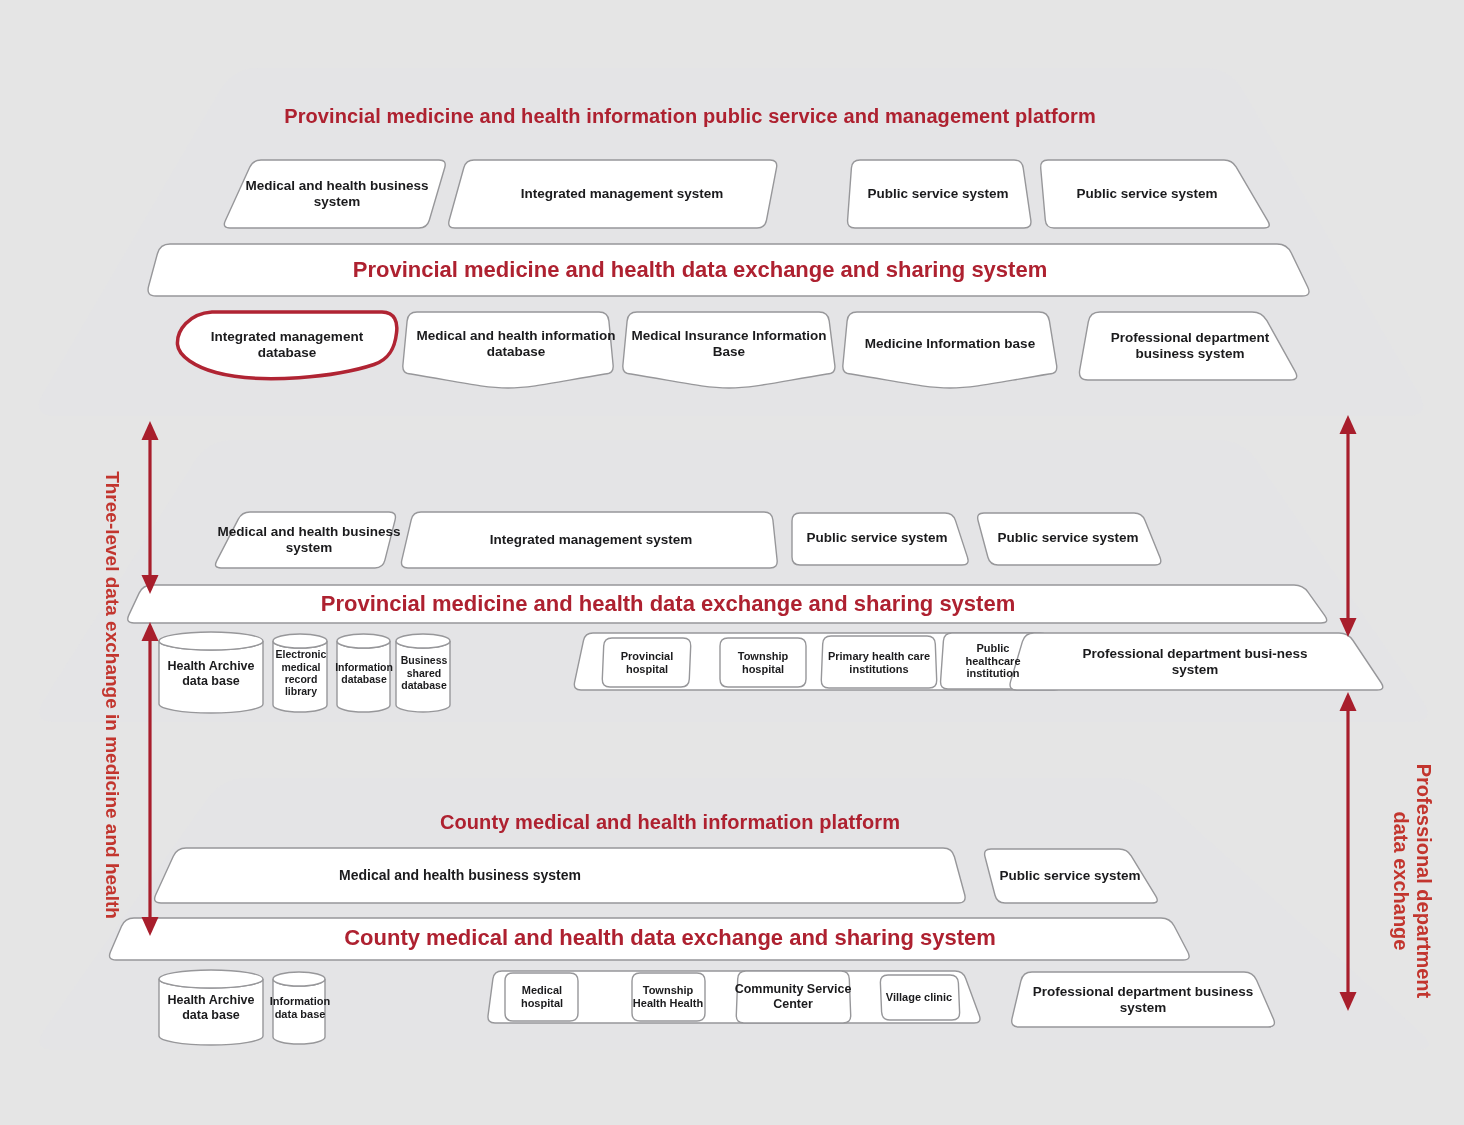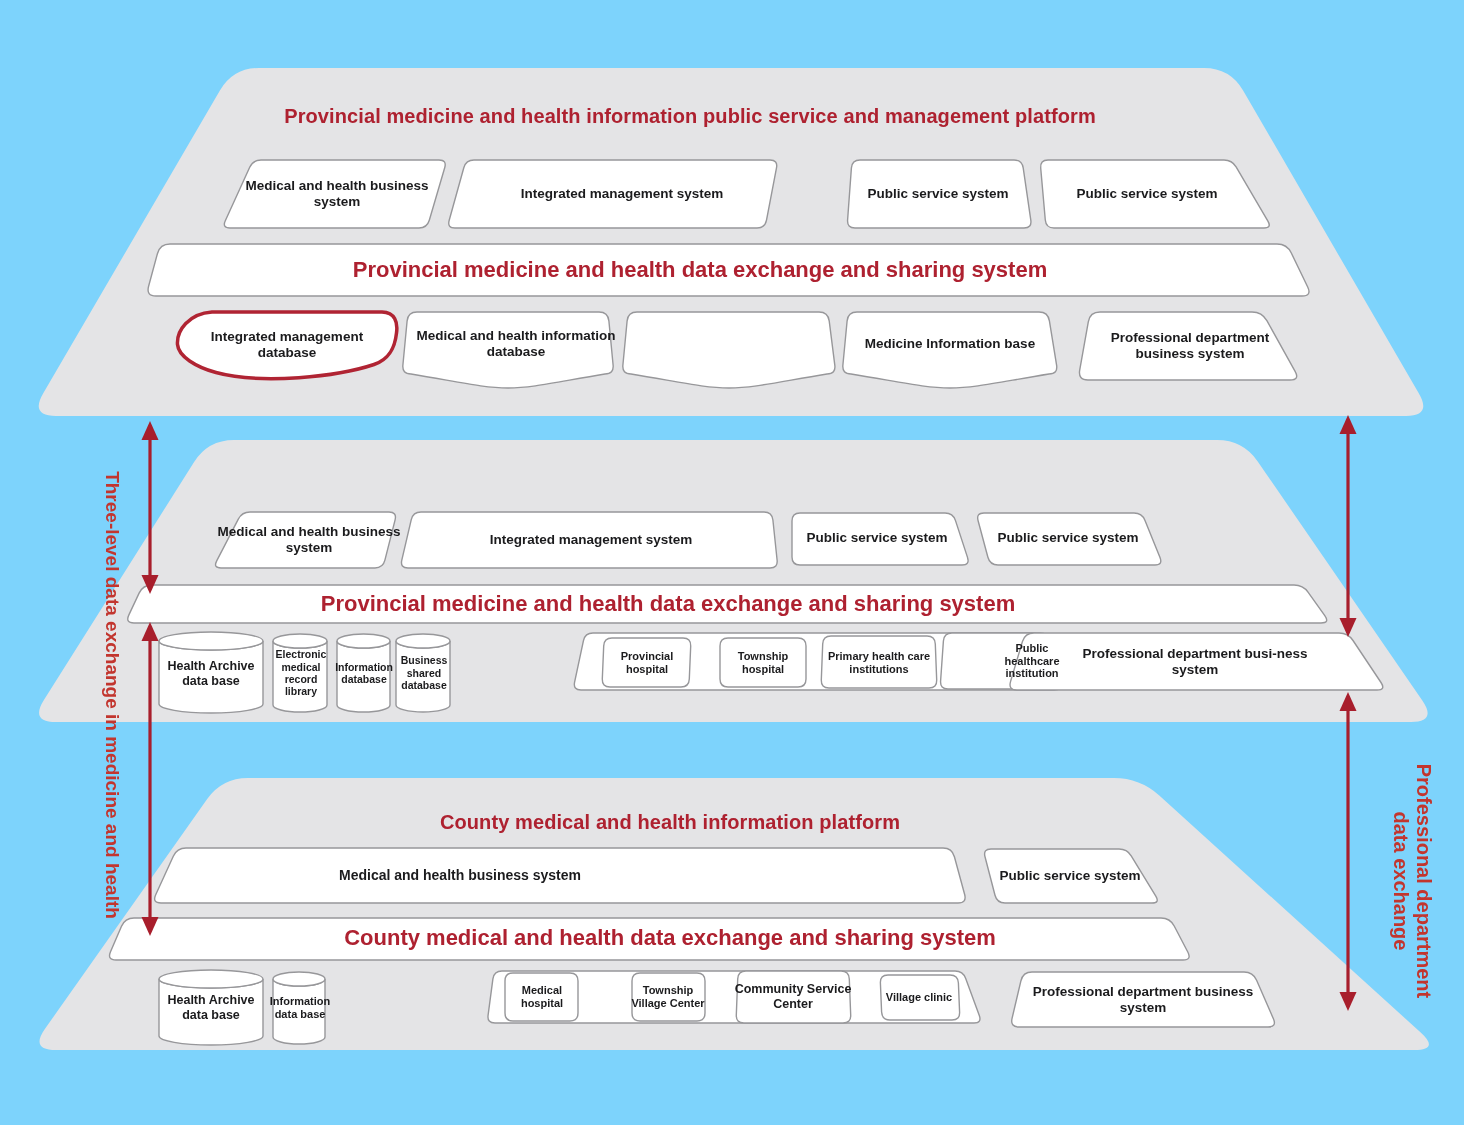--- a/index.html
+++ b/index.html
@@ -1,17 +1,17 @@
 <!DOCTYPE html>
 <html><head>
 <meta charset="utf-8">
 <style>
   html,body{margin:0;padding:0;background:#fff;}
   .stage{
-    position:relative;width:1464px;height:1125px;background:#7dd3fc;overflow:hidden;
+    position:relative;width:1464px;height:1125px;background:#e5e5e5;overflow:hidden;
     font-family:"Liberation Sans","DejaVu Sans",sans-serif;
   }
   #shapes{position:absolute;left:0;top:0;}
   .labels{position:absolute;left:0;top:0;width:100%;height:100%;}
   .lbl{
     position:absolute;display:flex;align-items:center;justify-content:center;
     text-align:center;font-weight:700;color:#1b1b1d;line-height:1.18;
     pointer-events:none;white-space:normal;
   }
   .t-red{color:#ae2130;font-size:20px;letter-spacing:.1px;}
@@ -92,46 +92,47 @@
   <div class="labels">
 
     <div class="lbl t-red" style="left:190px;top:100px;width:1000px;height:34px;">Provincial medicine and health information public service and management platform</div>
     <div class="lbl box-l" style="left:242px;top:162px;width:190px;height:64px;">Medical and health business system</div>
     <div class="lbl box-l" style="left:472px;top:162px;width:300px;height:64px;">Integrated management system</div>
     <div class="lbl box-l" style="left:788px;top:162px;width:300px;height:64px;">Public service system</div>
     <div class="lbl box-l" style="left:997px;top:162px;width:300px;height:64px;">Public service system</div>
     <div class="lbl bar-red" style="left:200px;top:248px;width:1000px;height:44px;">Provincial medicine and health data exchange and sharing system</div>
     <div class="lbl box-l" style="left:187px;top:315px;width:200px;height:60px;">Integrated management database</div>
     <div class="lbl box-l" style="left:408px;top:314px;width:200px;height:60px;margin-left:8px;">Medical and health information database</div>
+    <div class="lbl box-l" style="left:629px;top:314px;width:200px;height:60px;">Medical Insurance Information Base</div>
     <div class="lbl box-l" style="left:850px;top:314px;width:200px;height:60px;">Medicine Information base</div>
     <div class="lbl box-l" style="left:1080px;top:316px;width:220px;height:60px;">Professional department business system</div>
 
     <div class="lbl box-l" style="left:214px;top:512px;width:190px;height:56px;">Medical and health business system</div>
     <div class="lbl box-l" style="left:441px;top:512px;width:300px;height:56px;">Integrated management system</div>
     <div class="lbl box-l" style="left:727px;top:512px;width:300px;height:52px;">Public service system</div>
     <div class="lbl box-l" style="left:918px;top:512px;width:300px;height:52px;">Public service system</div>
     <div class="lbl bar-red" style="left:168px;top:584px;width:1000px;height:40px;">Provincial medicine and health data exchange and sharing system</div>
     <div class="lbl box-m" style="left:156px;top:648px;width:110px;height:52px;">Health Archive data base</div>
     <div class="lbl box-xs" style="left:270px;top:640px;width:62px;height:66px;">Electronic medical record library</div>
     <div class="lbl box-xs" style="left:332px;top:648px;width:64px;height:50px;">Information database</div>
     <div class="lbl box-xs" style="left:394px;top:642px;width:60px;height:62px;">Business shared database</div>
     <div class="lbl box-s" style="left:603px;top:640px;width:88px;height:46px;">Provincial hospital</div>
     <div class="lbl box-s" style="left:719px;top:640px;width:88px;height:46px;">Township hospital</div>
     <div class="lbl box-s" style="left:820px;top:638px;width:118px;height:50px;">Primary health care institutions</div>
-    <div class="lbl box-s" style="left:997px;top:634px;width:70px;height:54px;">Public healthcare institution</div>
+    <div class="lbl box-s" style="left:958px;top:634px;width:70px;height:54px;">Public healthcare institution</div>
     <div class="lbl t-red" style="left:170px;top:807px;width:1000px;height:32px;">County medical and health information platform</div>
 
     <div class="lbl box-l" style="left:1070px;top:636px;width:250px;height:52px;">Professional department busi-ness system</div>
     <div class="lbl box-xl" style="left:310px;top:848px;width:300px;height:55px;">Medical and health business system</div>
     <div class="lbl box-l" style="left:920px;top:850px;width:300px;height:52px;">Public service system</div>
     <div class="lbl bar-red" style="left:170px;top:917px;width:1000px;height:42px;">County medical and health data exchange and sharing system</div>
     <div class="lbl box-m" style="left:156px;top:982px;width:110px;height:52px;">Health Archive data base</div>
     <div class="lbl box-s" style="left:268px;top:982px;width:64px;height:52px;">Information data base</div>
     <div class="lbl box-s" style="left:504px;top:974px;width:76px;height:46px;">Medical hospital</div>
-    <div class="lbl box-s" style="left:629px;top:974px;width:78px;height:46px;">Township Village Center</div>
+    <div class="lbl box-s" style="left:629px;top:974px;width:78px;height:46px;">Township Health Health</div>
     <div class="lbl box-m" style="left:734px;top:972px;width:118px;height:50px;">Community Service Center</div>
     <div class="lbl box-s" style="left:878px;top:975px;width:82px;height:44px;">Village clinic</div>
     <div class="lbl box-l" style="left:1023px;top:975px;width:240px;height:50px;">Professional department business system</div>
 
     <div class="lbl rot rot-l" style="left:-148px;top:682px;width:520px;height:26px;">Three-level data exchange in medicine and health</div>
     <div class="lbl rot rot-r" style="left:1292px;top:858px;width:240px;height:46px;">Professional department data exchange</div>
   </div>
 </div>
 
 </body></html>

